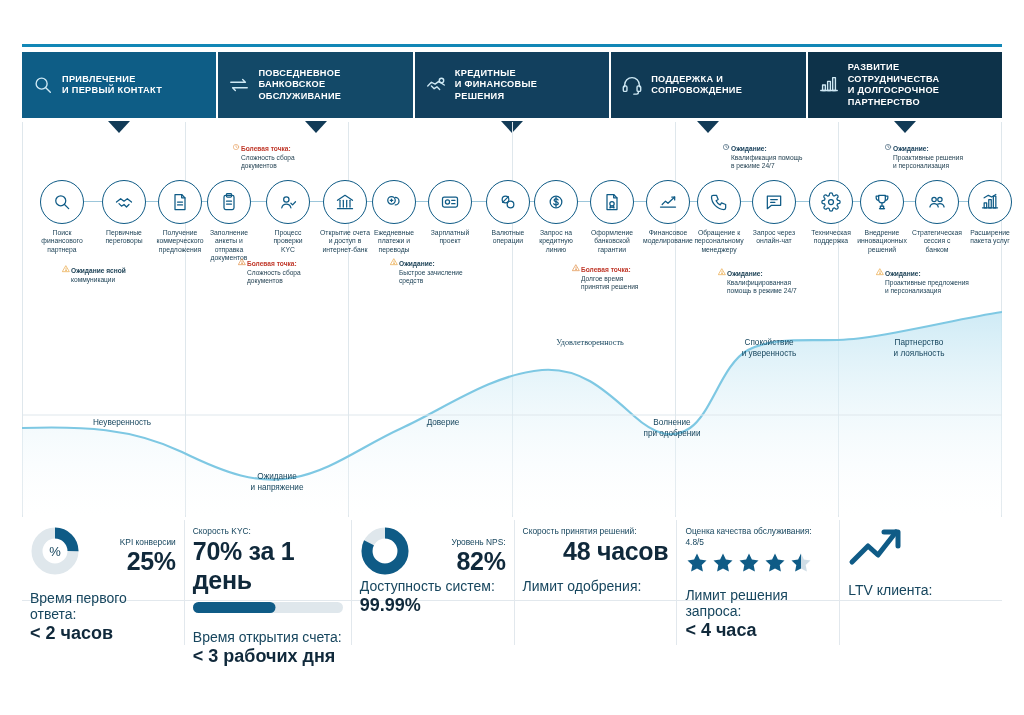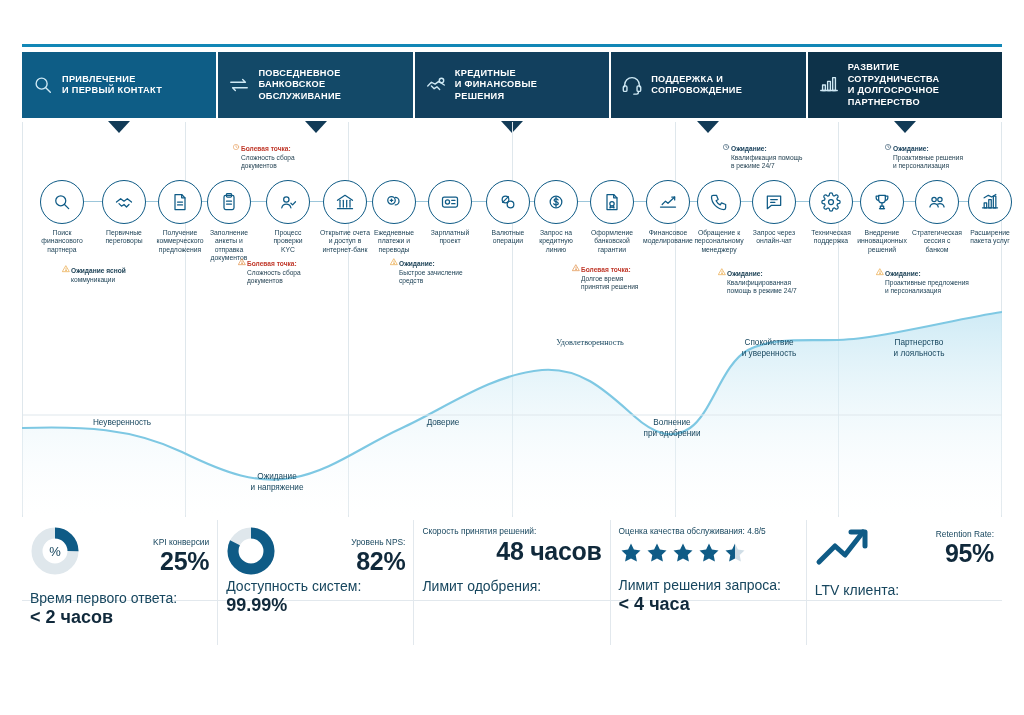--- a/index.html
+++ b/index.html
@@ -479,20 +479,30 @@
           </svg>
           <div style="flex:1">
             <div class="toplabel" style="white-space:pre-line">KPI конверсии</div>
             <div class="big" style="text-align:right">25%</div>
           </div>
         </div>
         <div class="sub" style="margin-top:14px">Время первого ответа:</div>
         <div class="sub2">&lt; 2 часов</div>
       </div>
       <div class="kpi">
+        <div class="toplabel" style="text-align:left">Скорость KYC:</div>
+        <div class="big" style="text-align:left">70% за 1 день</div>
+        <div style="margin-top:4px"><svg width="150" height="11" viewBox="0 0 150 11">
+            <rect x="0" y="0" width="150" height="11" rx="5.5" fill="#dfe7ec"></rect>
+            <rect x="0" y="0" width="82.5" height="11" rx="5.5" fill="#0f5b86"></rect>
+          </svg></div>
+        <div class="sub" style="margin-top:12px">Время открытия счета:</div>
+        <div class="sub2">&lt; 3 рабочих дня</div>
+      </div>
+      <div class="kpi">
         <div class="kpirow">
           <svg width="50" height="50" viewBox="0 0 50 50">
             <circle cx="25" cy="25" r="18" fill="none" stroke="#dfe7ec" stroke-width="11"></circle>
             <circle cx="25" cy="25" r="18" fill="none" stroke="#0f5b86" stroke-width="11" stroke-dasharray="113.09733552923255" stroke-dashoffset="20.357520395261865" transform="rotate(-90 25 25)"></circle>
           </svg>
           <div style="flex:1">
             <div class="toplabel" style="white-space:pre-line">Уровень NPS:</div>
             <div class="big" style="text-align:right">82%</div>
           </div>
         </div>
@@ -560,22 +570,18 @@
         </div>
         <div class="sub" style="margin-top:12px">Лимит решения запроса:</div>
         <div class="sub2">&lt; 4 часа</div>
       </div>
       <div class="kpi">
         <div class="kpirow">
           <svg width="56" height="42" viewBox="0 0 56 42">
             <path d="M4 36L20 20l10 9L48 6" fill="none" stroke="#0f5b86" stroke-width="5" stroke-linecap="round" stroke-linejoin="round"></path>
             <path d="M36 6h14v14" fill="none" stroke="#0f5b86" stroke-width="5" stroke-linecap="round" stroke-linejoin="round"></path>
           </svg>
-          <div style="flex:1">
-            <div class="toplabel" style="white-space:pre-line">Retention Rate:</div>
-            <div class="big" style="text-align:right">95%</div>
-          </div>
         </div>
         <div class="sub" style="margin-top:14px">LTV клиента:</div>
       </div>
     </div>
 
 </div>
 
 </body></html>

